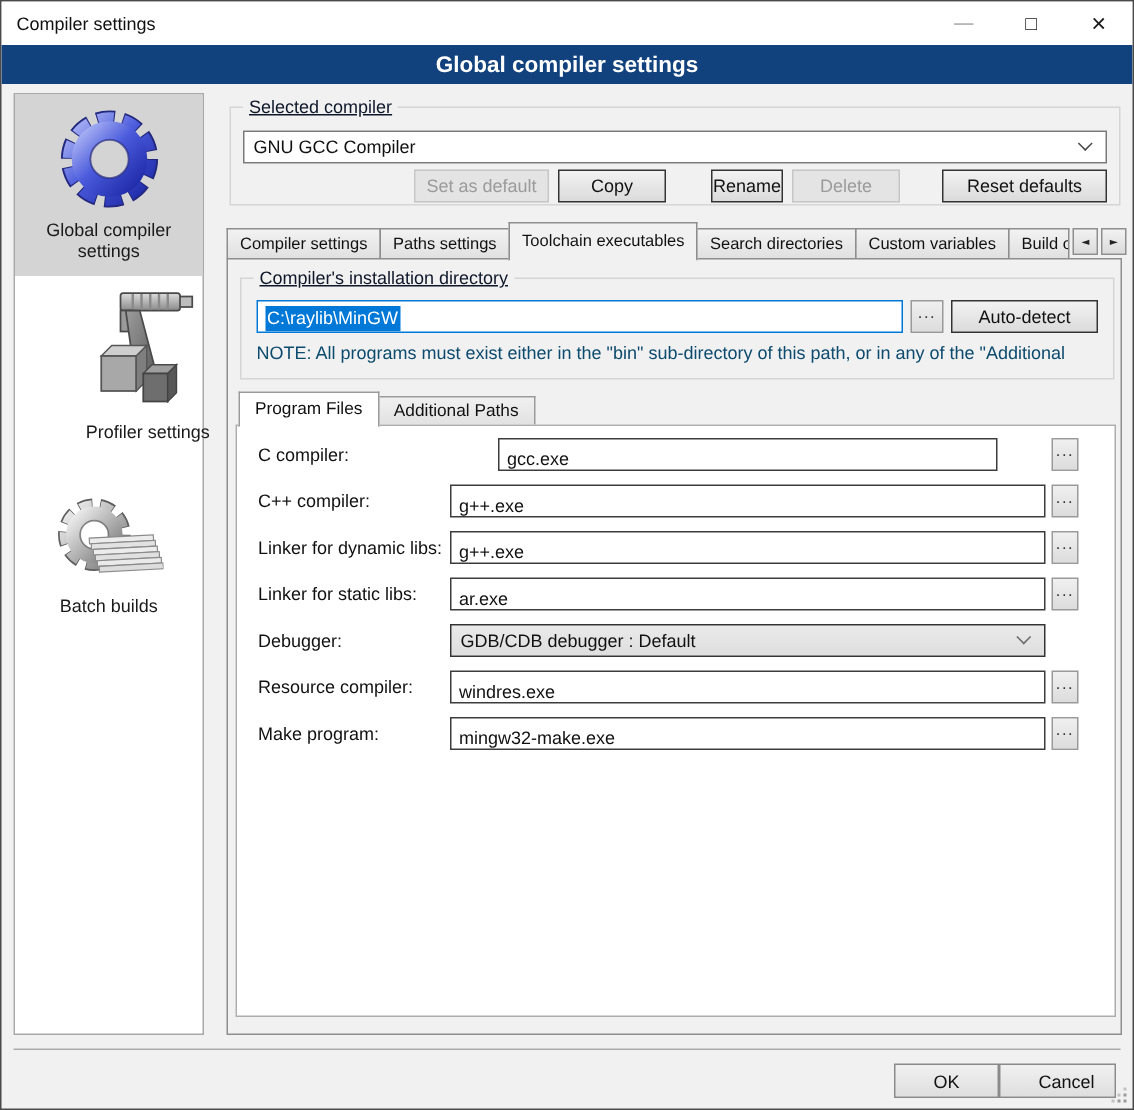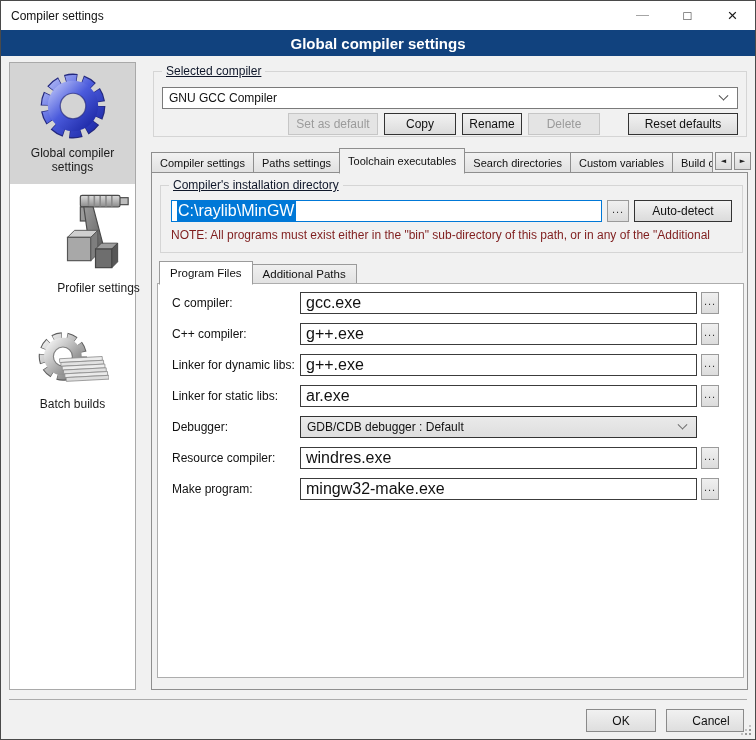--- a/index.html
+++ b/index.html
@@ -48,21 +48,21 @@
                    border-right:1.5px solid #4a4a4a; border-bottom:1.5px solid #4a4a4a;
                    transform:rotate(45deg) translate(-2px,-2px); }
   #compiler-combo{ position:absolute; left:8px; right:8px; top:15px; height:22px; }
 
   #compiler-buttons{ position:absolute; left:8px; right:8px; top:41px; height:22px;
                      display:flex; justify-content:flex-end; gap:6px; }
   .btn{ height:22px; display:flex; align-items:center; justify-content:center;
         font-size:12px; color:#111; background:linear-gradient(#F2F2F2,#DBDBDB);
         border:1px solid #333; cursor:default; }
   .btn.disabled{ border-color:#C6C6C6; color:#9B9B9B; background:#E4E4E4; }
-  .w-setdef{ width:90px; } .w-copy{ width:72px; } .w-rename{ width:60px; }
+  .w-setdef{ width:90px; } .w-copy{ width:72px; } .w-rename{ width:48px;margin-left:24px; }
   .w-del{ width:72px; } .w-reset{ width:110px; margin-left:22px; }
 
   
   #tabs{ position:absolute; left:150px; top:147px; width:600px; height:25px;
          display:flex; align-items:flex-end; }
   .tab{ height:21px; line-height:20px; padding:0 8px; font-size:11px; color:#111;
         background:linear-gradient(#F2F2F2,#E0E0E0); border:1px solid #8E8E8E;
         border-bottom:none; margin-right:-1px; white-space:nowrap; }
   .tab.selected{ height:26px; line-height:24px; background:#F1F1F1; position:relative;
                  z-index:3; margin-bottom:-1px; border-bottom:1px solid #F1F1F1; }
@@ -71,54 +71,54 @@
   .arrow-btn{ width:17px; height:18px; background:linear-gradient(#F2F2F2,#DBDBDB);
               border:1px solid #8E8E8E; display:flex; align-items:center; justify-content:center;
               font-size:7px; color:#222; font-family:"DejaVu Sans",sans-serif; }
 
   
   #tabpage{ position:absolute; left:150px; top:171px; width:597px; height:518px;
             background:#F1F1F1; border:1px solid #8E8E8E; z-index:1; }
 
   #group-dir{ left:8px; top:12px; right:4px; height:68px; }
   #dir-row{ position:absolute; left:10px; top:14px; right:10px; height:22px; display:flex; gap:5px; }
-  .textbox{ background:#fff; border:1px solid #3C3C3C; display:flex; align-items:center;
-            padding-left:5px; font-size:16px; color:#111; overflow:hidden; white-space:nowrap; }
+  .textbox{ background:#fff; border:1px solid #3C3C3C; display:flex; align-items:flex-end;
+            padding-left:5px; font-size:12px; color:#111; overflow:hidden; white-space:nowrap; }
   #dir-input{ flex:1; border:1px solid #0078D7; }
   #dir-input .sel{ background:#0078D7; color:#fff; padding:1px 2px 2px 1px; }
   .browse-btn{ width:22px; height:22px; flex:none; background:linear-gradient(#F0F0F0,#DCDCDC);
                border:1px solid #9A9A9A; display:flex; align-items:center; justify-content:center;
                font-size:11px; color:#333; letter-spacing:1px; }
   .browse-btn span{ transform:translateY(-2px); }
   #autodetect-btn{ width:98px; flex:none; }
-  #dir-note{ position:absolute; left:10px; top:42px; right:1px; font-size:12px; color:#7f1d1d;
+  #dir-note{ position:absolute; left:10px; top:42px; right:1px; font-size:12px; color:#0c4a6e;
              white-space:nowrap; overflow:hidden; }
 
   
   #subtabs{ position:absolute; left:7px; top:87px; height:24px; display:flex; align-items:flex-end; }
   .subtab{ height:20px; line-height:19px; padding:0 10px; font-size:11.5px; color:#111;
            background:linear-gradient(#F0F0F0,#E1E1E1); border:1px solid #9B9B9B;
            border-bottom:none; margin-right:-1px; white-space:nowrap; }
   .subtab.selected{ height:24px; line-height:23px; background:#fff; position:relative;
                     z-index:3; margin-bottom:-1px; border-bottom:1px solid #fff; }
   #subpage{ position:absolute; left:5px; top:110px; width:587px; height:395px;
             background:#fff; border:1px solid #ADADAD; z-index:1; }
 
   .field-row{ display:flex; align-items:center; height:22px; margin:9px 24px 0 14px; }
-  .field-row.first{ margin-top:8px; }
+  .field-row.first{ margin-top:8px;gap:32px; }
   .field-label{ width:128px; flex:none; font-size:12px; color:#111; }
   .field-input{ flex:1; height:22px; }
   .field-row .browse-btn{ width:18px; margin-left:4px; }
   .field-combo{ flex:1; height:22px; margin-right:22px;
                 background:linear-gradient(#EAEAEA,#DEDEDE); border:1px solid #333; }
   .field-combo .chev{ border-color:#6a6a6a; }
 
   
   .footer-sep{ position:absolute; left:8px; right:8px; top:698px; height:1px; background:#ABABAB; }
-  .footer{ position:absolute; right:11px; top:708px; display:flex; gap:10px; }
+  .footer{ position:absolute; right:11px; top:708px; display:flex; }
   .footer .btn{ border:1px solid #8A8A8A; background:linear-gradient(#F1F1F1,#DEDEDE); }
   .w-ok{ width:70px; height:23px; } .w-cancel{ width:78px; height:23px;padding-left:12px; }
 
   .grip{ position:absolute; right:4px; bottom:4px; width:12px; height:12px; }
   .grip::before{ content:""; position:absolute; right:0; bottom:0; width:2px; height:2px;
                  background:#9a9a9a;
                  box-shadow:-4px 0 0 #9a9a9a, -8px 0 0 #c2c2c2, 0 -4px 0 #9a9a9a,
                             -4px -4px 0 #c2c2c2, 0 -8px 0 #c2c2c2; }
 </style>
 </head>

